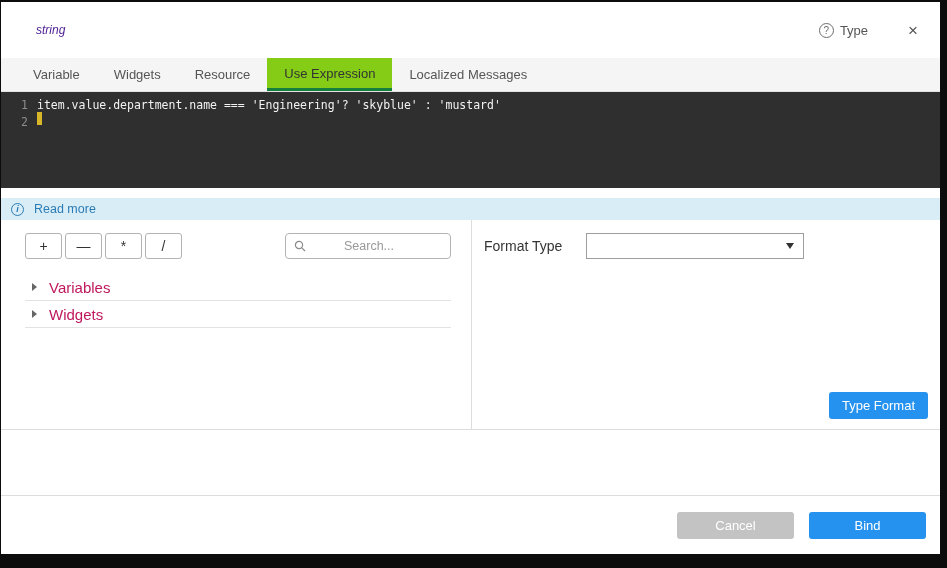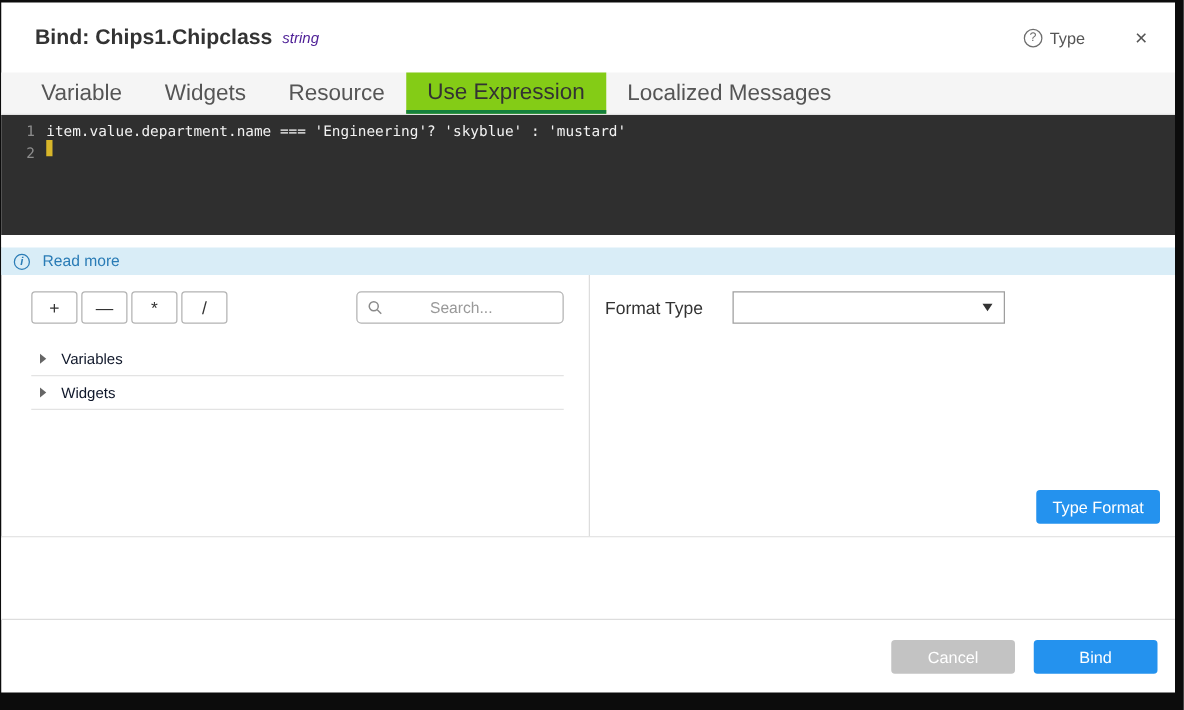--- a/index.html
+++ b/index.html
@@ -34,21 +34,21 @@
   .close-icon { font-size:17px; color:#555; margin-left:40px; cursor:pointer; line-height:1; }
 
   
   .tabbar {
     flex:0 0 34px; height:34px;
     background:#f5f5f5;
     border-bottom:1px solid #e2e2e2;
     display:flex; padding-left:15px;
   }
   .tab {
-    font-size:18px; color:#555;
+    font-size:13px; color:#555;
     padding:0 17px; line-height:33px;
     cursor:pointer; position:relative;
   }
   .tab.active {
     background:#84cc16; color:#333;
     border-bottom:3px solid #15803d;
     line-height:31px;
   }
 
   
@@ -124,21 +124,21 @@
     border-bottom:1px solid #e3e3e3;
     padding-left:7px; cursor:pointer;
   }
   .caret-right {
     width:0; height:0;
     border-left:5px solid #666;
     border-top:4px solid transparent;
     border-bottom:4px solid transparent;
     margin-right:12px;
   }
-  .tree-label { font-size:12px; color:#0f172a; }
+  .tree-label { font-size:15px; color:#be185d; }
 
   .right-panel { flex:1; position:relative; padding:13px 12px 0 12px; }
   .format-row { display:flex; align-items:center; }
   .format-label { font-size:14px; color:#333; margin-right:24px; }
   .format-select {
     width:218px; height:26px;
     border:1px solid #9e9e9e; background:#fff;
     display:flex; align-items:center; justify-content:flex-end;
     padding:0 9px; cursor:pointer;
   }
@@ -158,35 +158,34 @@
   }
 
   
   .empty-band { flex:0 0 66px; border-bottom:1px solid #ddd; background:#fff; }
   .footer {
     flex:1;
     display:flex; align-items:center; justify-content:flex-end;
     padding-right:14px;
   }
   .btn {
-    width:99px; height:27px;
+    width:117px; height:27px;
     border:none; border-radius:3px;
     font-size:13px; color:#fff; cursor:pointer;
     font-family:"Liberation Sans", sans-serif;
   }
   .btn-cancel { background:#c3c3c3; margin-right:15px; }
   .btn-bind { background:#2492ee; }
 </style>
 </head>
 <body>
 
 <div class="modal">
 
   <div class="header">
-    <span class="title">Bind: Chips1.Chipclass</span>
     <span class="type-label">string</span>
     <span class="header-right">
       <span class="help-icon">?</span>
       <span class="help-label">Type</span>
       <span class="close-icon">×</span>
     </span>
   </div>
 
   <div class="tabbar">
     <div class="tab">Variable</div>

